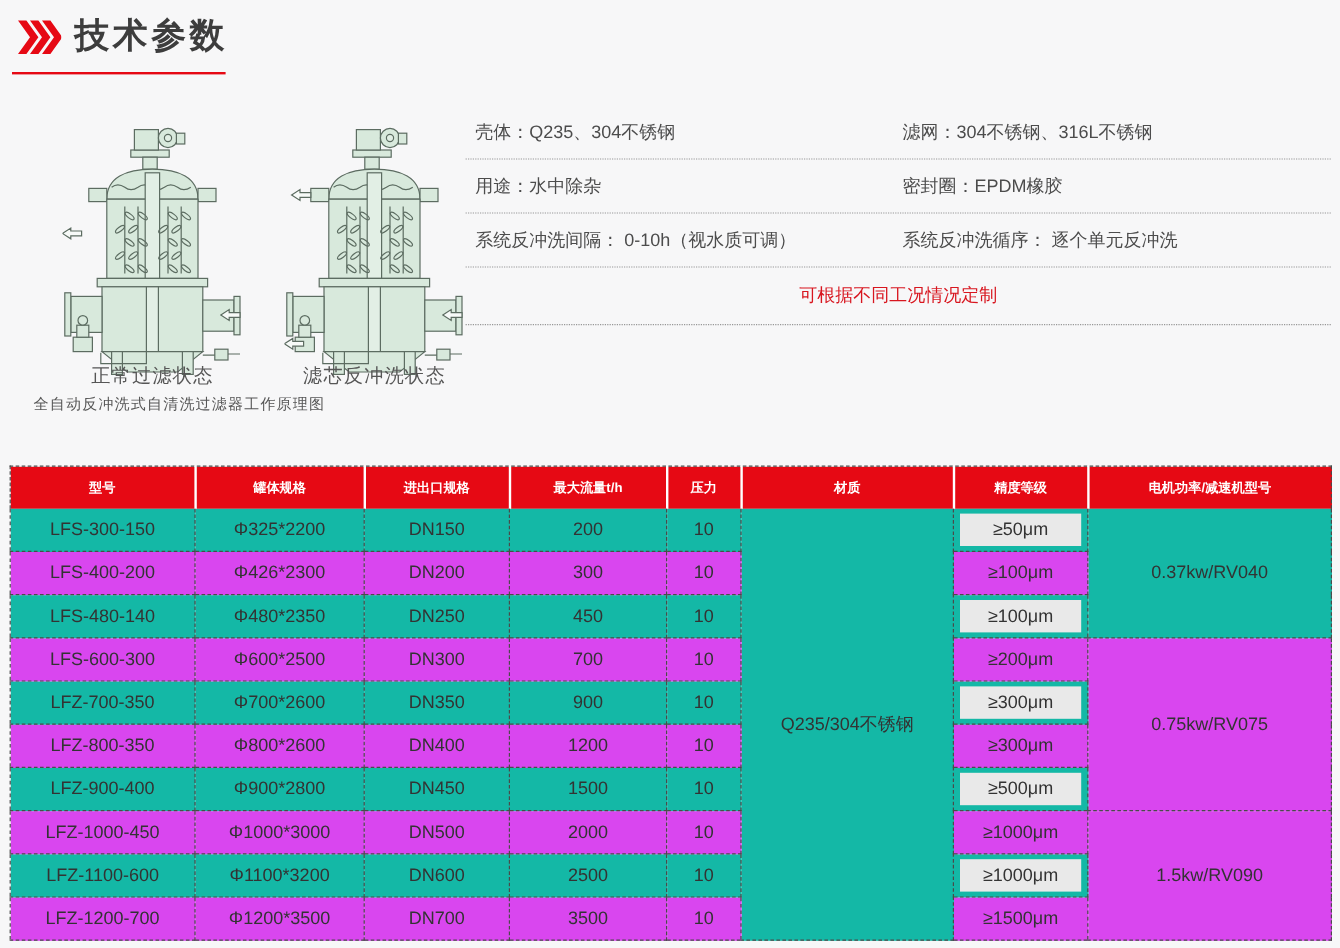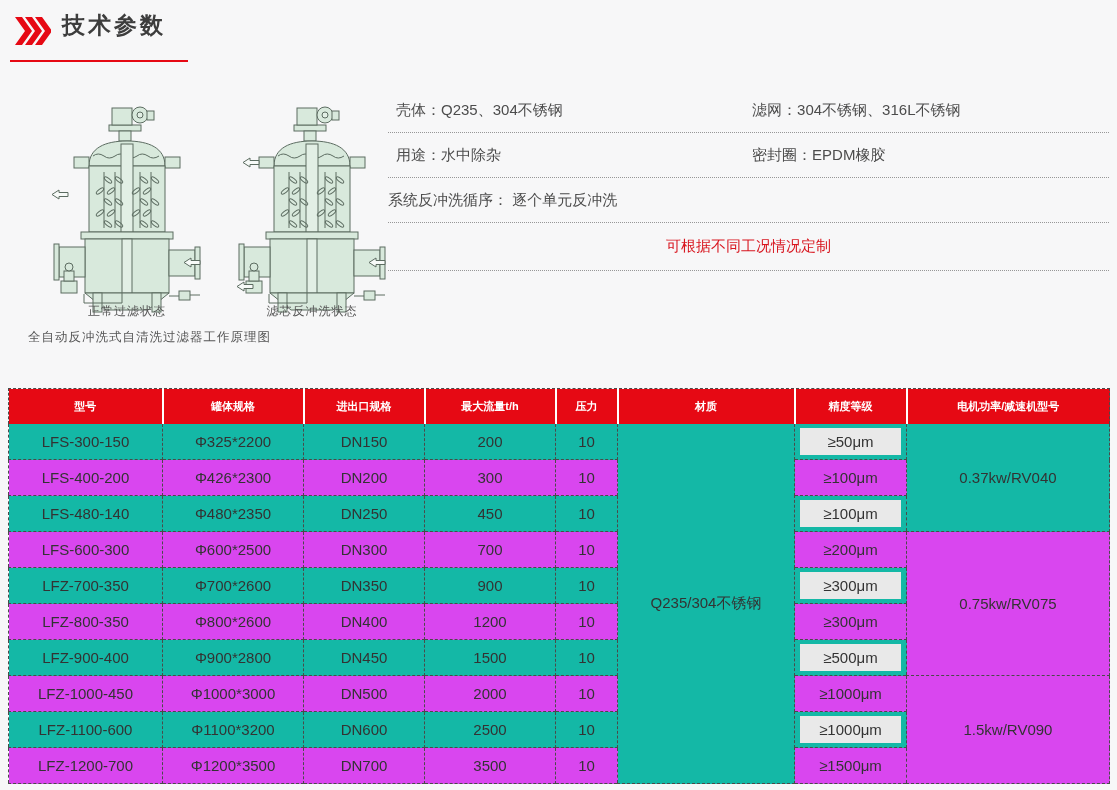--- a/index.html
+++ b/index.html
@@ -2,32 +2,32 @@
 <html><head>
 <meta charset="utf-8">
 <style>
   * { margin:0; padding:0; box-sizing:border-box; }
   html,body { background:#f7f7f8; }
   body { font-family:"Liberation Sans","DejaVu Sans",sans-serif; }
   #page { position:relative; width:1117px; height:790px; background:#f7f7f8; overflow:hidden; }
 
   
   .sec-chevrons { position:absolute; left:13px; top:16px; }
-  .sec-title { position:absolute; left:62px; top:10px; font-size:23px; font-weight:600;
+  .sec-title { position:absolute; left:62px; top:10px; font-size:29px; font-weight:600;
                color:#3d3d3d; letter-spacing:3px; }
   .sec-underline { position:absolute; left:10px; top:60px; width:178px; height:2px; background:#e60914; }
 
   
   .diagram { position:absolute; left:0; top:0; width:420px; height:360px; }
   .vessel { position:absolute; }
   .ln   { fill:#d8e9dc; stroke:#5c6c61; stroke-width:1; }
   .ln2  { fill:#e2efe5; stroke:#5c6c61; stroke-width:1; }
   .nofill { fill:none; stroke:#5c6c61; stroke-width:1; }
   .arrw { fill:#f7faf8; stroke:#5c6c61; stroke-width:1; }
-  .diag-label { position:absolute; font-size:12px; color:#565656; text-align:center; letter-spacing:1px; }
+  .diag-label { position:absolute; font-size:16px; color:#565656; text-align:center; letter-spacing:1px; }
   .diag-caption { position:absolute; font-size:12.5px; color:#565656; text-align:left; letter-spacing:1px; }
 
   
   .specs { position:absolute; left:388px; top:88px; width:721px; }
   .spec-row { display:flex; align-items:center; height:45px; border-bottom:1px dotted #979797;
               font-size:15px; color:#4c4c4c; }
   .spec-cell-l { width:50.5%; padding-left:8px; }
   .spec-cell-r { width:49.5%; }
   .spec-note-row { display:flex; align-items:center; justify-content:center; height:48px;
                    border-bottom:1px dotted #979797; font-size:15px; color:#d8161f; }
@@ -128,20 +128,21 @@
   <div class="specs">
     <div class="spec-row">
       <div class="spec-cell-l">壳体：Q235、304不锈钢</div>
       <div class="spec-cell-r">滤网：304不锈钢、316L不锈钢</div>
     </div>
     <div class="spec-row">
       <div class="spec-cell-l">用途：水中除杂</div>
       <div class="spec-cell-r">密封圈：EPDM橡胶</div>
     </div>
     <div class="spec-row">
+      <div class="spec-cell-l">系统反冲洗间隔： 0-10h（视水质可调）</div>
       <div class="spec-cell-r">系统反冲洗循序： 逐个单元反冲洗</div>
     </div>
     <div class="spec-note-row">
       <span>可根据不同工况情况定制</span>
     </div>
   </div>
 
   <table class="ptable">
     <colgroup>
       <col style="width:154px">

